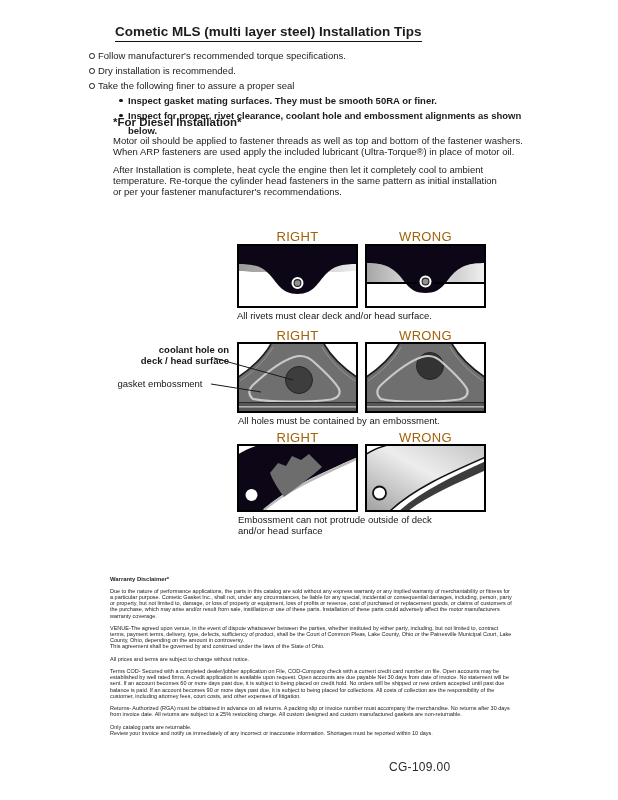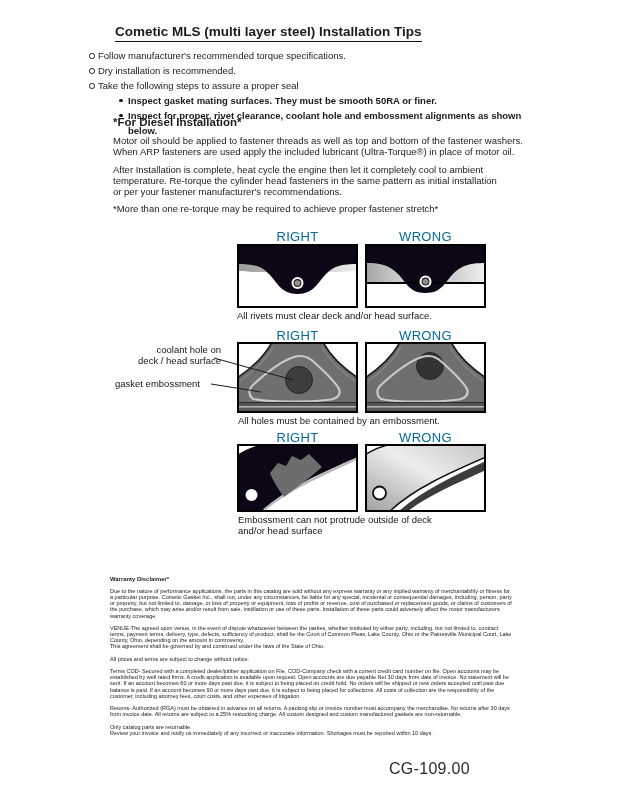--- a/index.html
+++ b/index.html
@@ -26,66 +26,65 @@
   .marker-circle{
     position:absolute;left:0;top:5px;width:3.6px;height:3.6px;
     border:1px solid #1b1b1b;border-radius:50%;
   }
   .marker-dot{
     position:absolute;left:0;top:5.6px;width:3.8px;height:3.8px;
     background:#1b1b1b;border-radius:50%;
   }
   .diesel-heading{left:113px;top:116px;font-size:11.5px;font-weight:700;}
   .body-para{left:113px;font-size:9.5px;line-height:11px;white-space:pre-line;width:430px;}
-  .rw-label{width:121px;text-align:center;font-size:13px;letter-spacing:0.3px;color:#0369a1;}
+  .rw-label{width:121px;text-align:center;font-size:13px;letter-spacing:0.3px;color:#a16207;}
   .caption{font-size:9.5px;line-height:10.5px;white-space:pre-line;color:#151515;}
   .annot{font-size:9.5px;line-height:11px;text-align:right;white-space:pre-line;color:#151515;}
   .diag-svg{display:block;}
   .disclaimer{left:110px;top:576px;width:404px;}
   .disclaimer h3{margin:0 0 6px 0;font-size:5.9px;font-weight:700;}
   .disclaimer p{margin:0 0 6.2px 0;font-size:5.5px;line-height:6.15px;white-space:pre-line;}
-  .footer-code{left:389px;top:760px;font-size:16px;letter-spacing:0.3px;color:#2a2a2a;}
+  .footer-code{left:389px;top:760px;font-size:12px;letter-spacing:0.3px;color:#2a2a2a;}
 </style>
 </head>
 <body>
 
 <div class="page">
 
   <div class="abs title">Cometic MLS (multi layer steel) Installation Tips</div>
 
   <div class="abs bullets">
     <div class="bullet-row">
       <span class="marker-circle"></span>
       <span>Follow manufacturer's recommended torque specifications.</span>
     </div>
     <div class="bullet-row">
       <span class="marker-circle"></span>
       <span>Dry installation is recommended.</span>
     </div>
     <div class="bullet-row">
       <span class="marker-circle"></span>
-      <span>Take the following steps to assure a proper seal</span>
+      <span>Take the following finer to assure a proper seal</span>
     </div>
     <div class="bullet-row sub">
       <span class="marker-dot"></span>
       <span>Inspect gasket mating surfaces.  They must be smooth 50RA or finer.</span>
     </div>
     <div class="bullet-row sub">
       <span class="marker-dot"></span>
       <span>Inspect for proper, rivet clearance, coolant hole and embossment alignments as shown below.</span>
     </div>
   </div>
 
   <div class="abs diesel-heading">*For Diesel Installation*</div>
   <div class="abs body-para" style="top:164px;">After Installation is complete, heat cycle the engine then let it completely cool to ambient
 temperature. Re-torque the cylinder head fasteners in the same pattern as initial installation
 or per your fastener manufacturer's recommendations.</div>
   <div class="abs body-para" style="top:135px;">Motor oil should be applied to fastener threads as well as top and bottom of the fastener washers.
 When ARP fasteners are used apply the included lubricant (Ultra-Torque®) in place of motor oil.</div>
-  <div class="abs body-para" style="top:203px;">*More than one re-torque may be required to achieve proper fastener stretch*</div>
 
   <div class="abs rw-label" style="left:237px;top:229px;">RIGHT</div>
   <div class="abs rw-label" style="left:365px;top:229px;">WRONG</div>
 
   <svg class="abs diag-svg" style="left:237px;top:244px;" width="121" height="64" viewBox="0 0 121 64">
     <defs>
       <linearGradient id="gA" x1="0" y1="0" x2="1" y2="0">
         <stop offset="0" stop-color="#9a9a9a"></stop>
           <stop offset="0.5" stop-color="#c2c2c2"></stop>
           <stop offset="1" stop-color="#eeeeee"></stop>
@@ -117,23 +116,23 @@
     <circle cx="60.5" cy="37.5" r="7" fill="#ffffff" stroke="#0d0617" stroke-width="2"></circle>
     <circle cx="60.5" cy="37.5" r="3.4" fill="#909090" stroke="#222222" stroke-width="1.1"></circle>
     <rect x="1" y="1" width="119" height="62" fill="none" stroke="#000000" stroke-width="2"></rect>
   </svg>
 
   <div class="abs caption" style="left:237px;top:311px;">All rivets must clear deck and/or head surface.</div>
 
   <div class="abs rw-label" style="left:237px;top:328px;">RIGHT</div>
   <div class="abs rw-label" style="left:365px;top:328px;">WRONG</div>
 
-  <div class="abs annot" style="left:118px;top:344px;width:103px;">coolant hole on
+  <div class="abs annot" style="left:126px;top:344px;width:103px;font-weight:bold;">coolant hole on
 deck / head surface</div>
-  <div class="abs annot" style="left:100px;top:378px;width:100px;">gasket embossment</div>
+  <div class="abs annot" style="left:110px;top:378px;width:100px;text-align:center;">gasket embossment</div>
 
   <svg class="abs diag-svg" style="left:237px;top:342px;" width="121" height="71" viewBox="0 0 121 71">
     <rect x="0" y="0" width="121" height="71" fill="#ffffff"></rect>
     <path d="M0,71 V36 C12,28 26,16 34,2 C35,0.5 36,0 38,0 H83 C85,0 86,0.5 87,2 C95,16 109,28 121,36 V71 Z" fill="#6f6f6f"></path>
     <path d="M0,36 C12,28 26,16 34,2" fill="none" stroke="#1d1d1d" stroke-width="1.6"></path>
     <path d="M121,36 C109,28 95,16 87,2" fill="none" stroke="#1d1d1d" stroke-width="1.6"></path>
     <path d="M3,39 C15,31 28,19 36,5" fill="none" stroke="#9e9e9e" stroke-width="1" opacity="0.8"></path>
     <path d="M118,39 C106,31 93,19 85,5" fill="none" stroke="#9e9e9e" stroke-width="1" opacity="0.8"></path>
     <path d="M16,57 C11,53 11,47 17,42 C28,32 44,19 57,15 C65,12.5 71,14 78,21 C89,31 99,41 102,47 C104,52 101,56 94,57.5 C70,60.5 32,60.5 16,57 Z" fill="none" stroke="#c9c9c9" stroke-width="2.2"></path>
     <circle cx="62" cy="38" r="13.5" fill="#3d3d3d" stroke="#262626" stroke-width="1"></circle>

